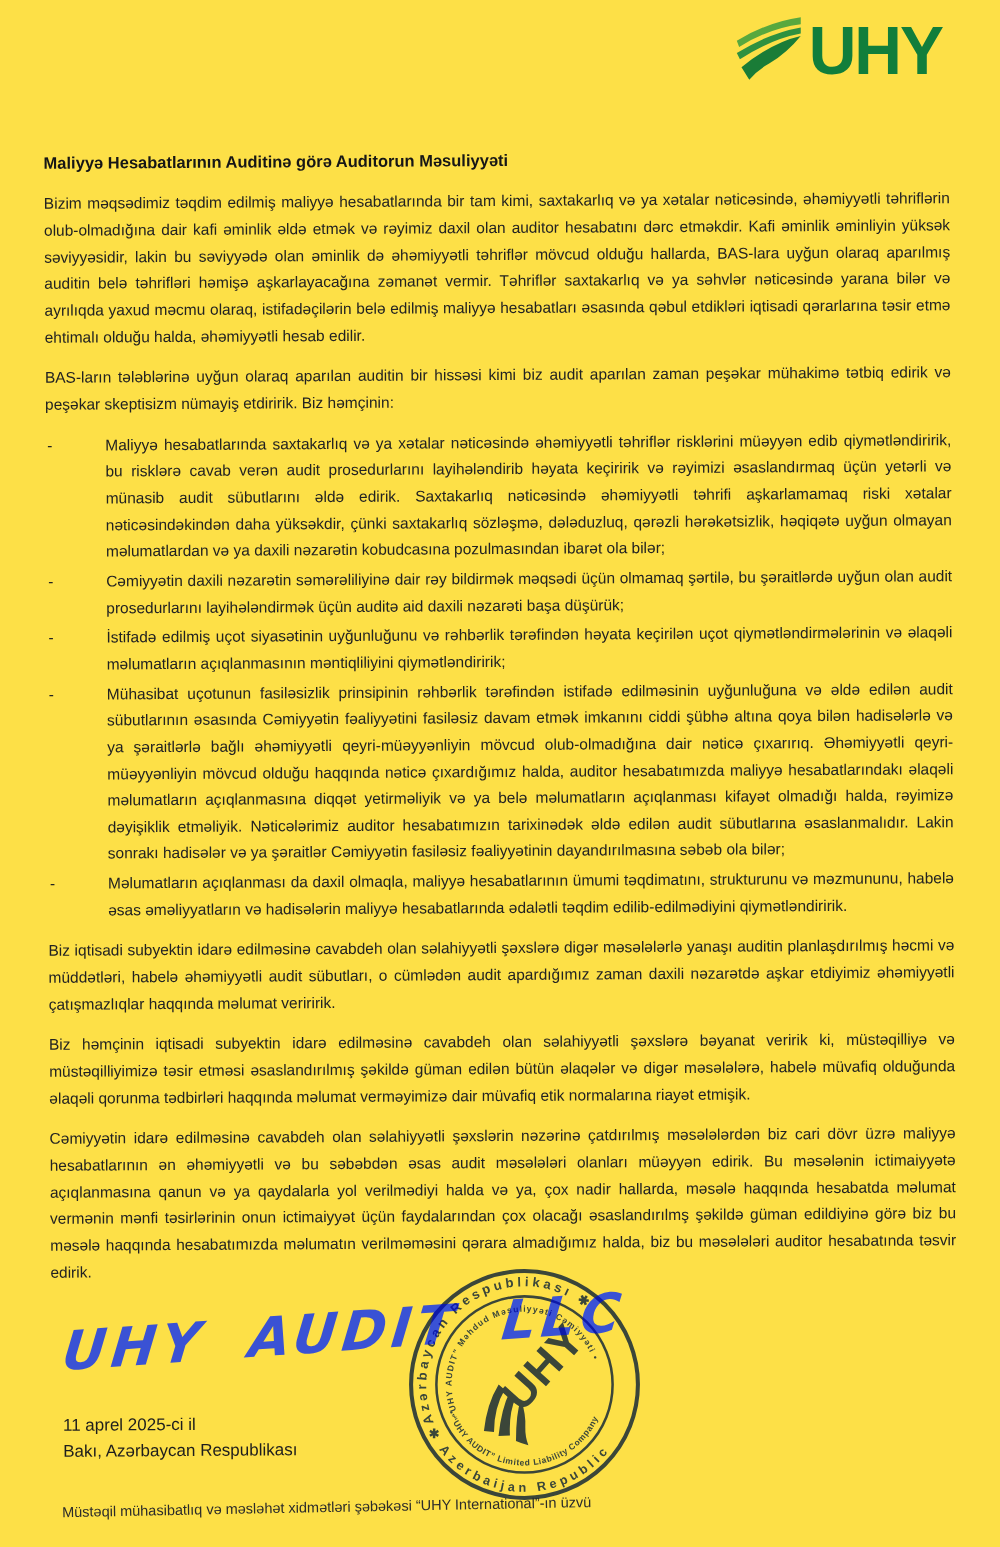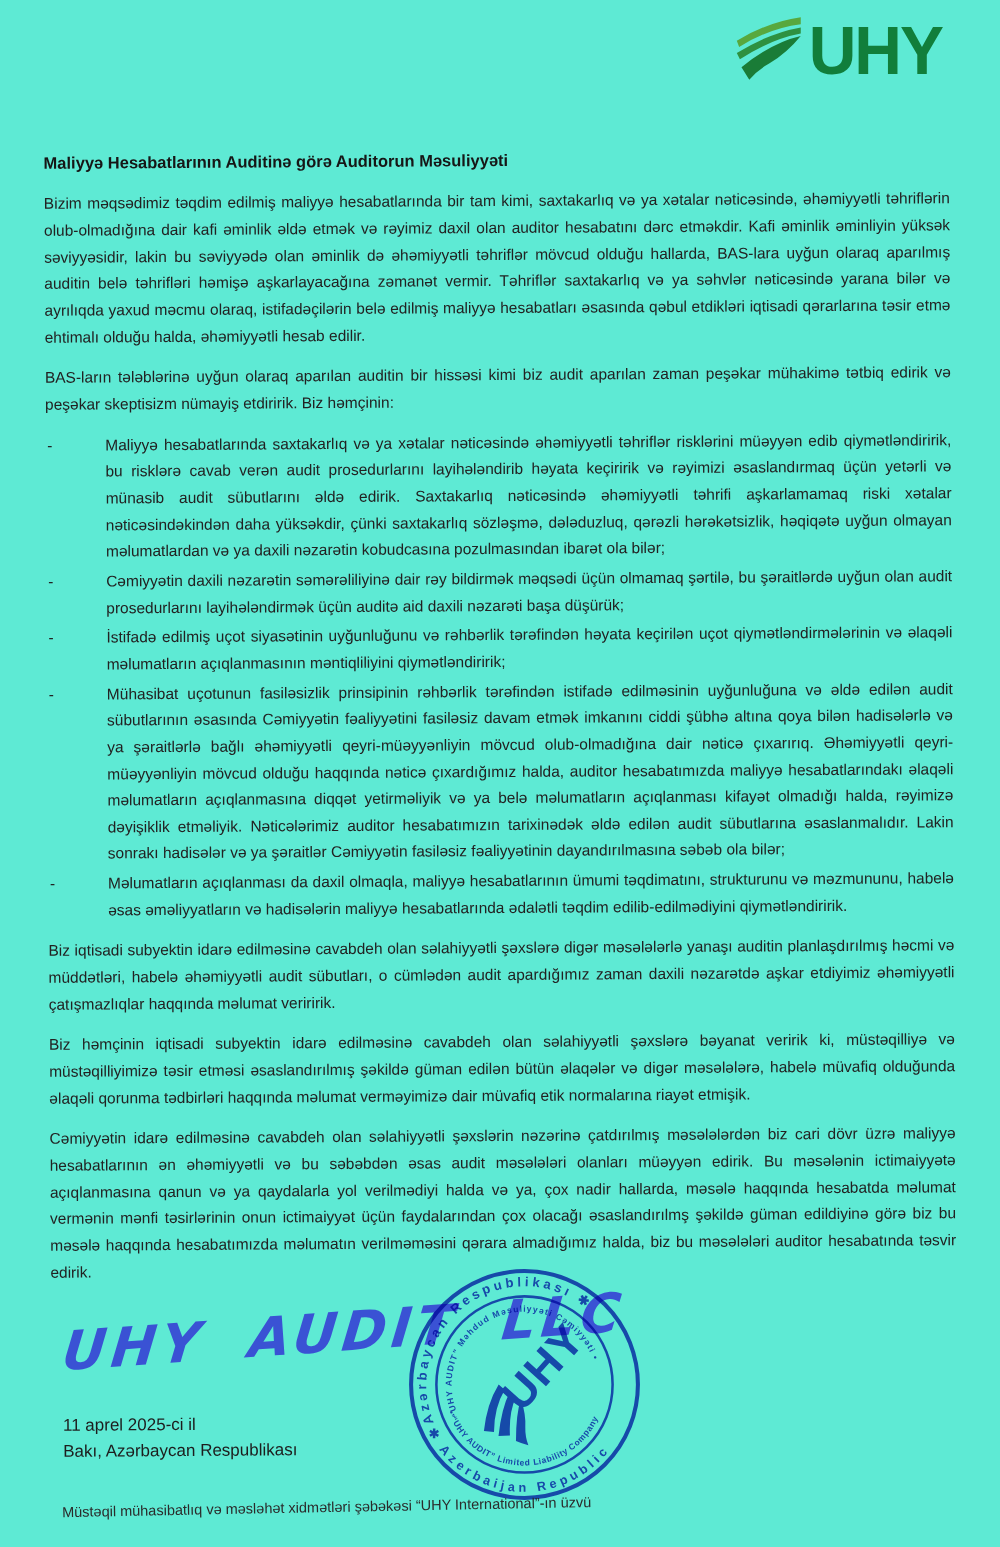--- a/index.html
+++ b/index.html
@@ -1,20 +1,20 @@
 <!DOCTYPE html>
 <html><head>
 <meta charset="utf-8">
 <style>
   html,body{margin:0;padding:0;background:#e8e8e8;}
   .page{
     position:relative;
     width:1000px;height:1547px;
     margin:0 auto;
-    background:#5eead4;
+    background:#fde047;
     overflow:hidden;
     font-family:"Liberation Sans",sans-serif;
     color:#222;
   }
   
   .logo{
     position:absolute;top:14px;right:58px;
     display:flex;align-items:center;gap:2px;
   }
   .logo .wordmark{

